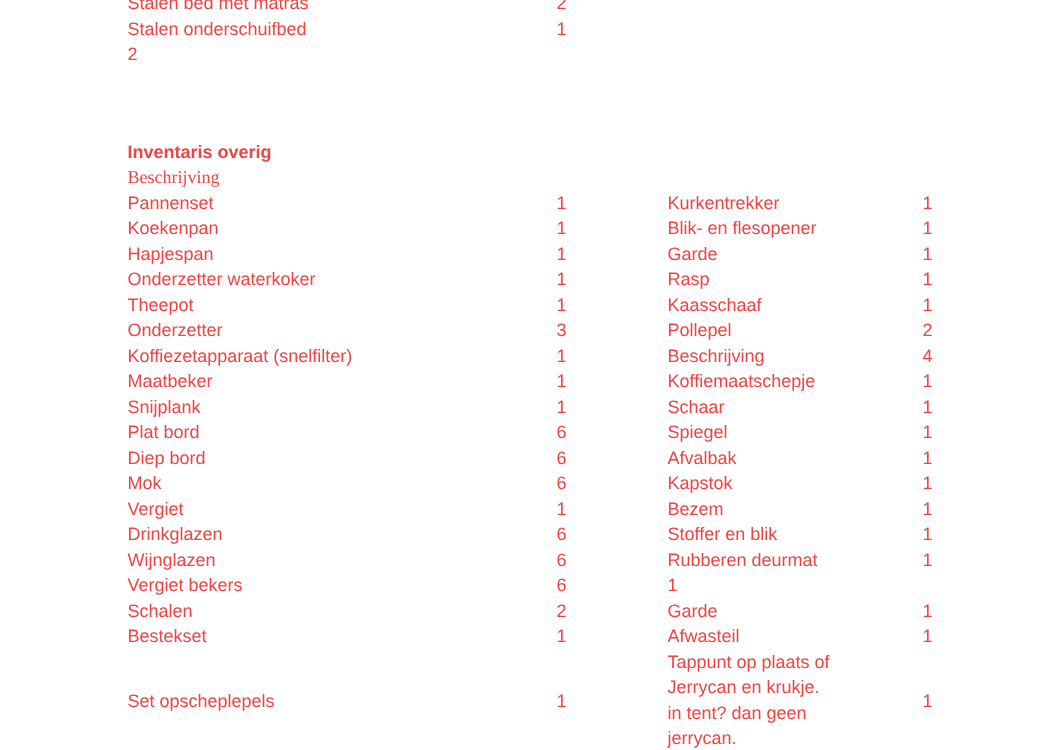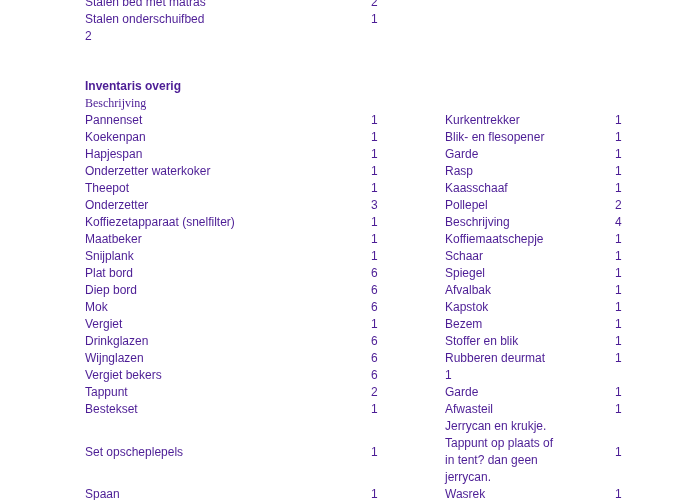--- a/index.html
+++ b/index.html
@@ -8,21 +8,21 @@
     background: #ffffff;
   }
   .page {
     position: relative;
     width: 627px;
     height: 500px;
     overflow: hidden;
     background: #ffffff;
     font-family: "Liberation Sans", "DejaVu Sans", sans-serif;
     font-size: 12px;
-    color: #4c1d95;
+    color: #ef4444;
   }
   .sheet {
     position: absolute;
     top: -6px;
     left: 85px;
     width: 600px;
   }
   .row {
     display: grid;
     grid-template-columns: 286px 74px 170px 1fr;
@@ -32,21 +32,21 @@
     white-space: nowrap;
     overflow: visible;
   }
   .top-table .row {
     grid-template-columns: 286px 1fr;
   }
   .section-header {
     display: grid;
     grid-template-columns: 238px 1fr;
     line-height: 17px;
-    margin-top: 33px;
+    margin-top: 48px;
     font-weight: bold;
     gap: 23px;
   }
   .subheader {
     line-height: 17px;
     font-family: Liberation Serif, serif;
   }
   .row.tall {
     align-items: center;
   }
@@ -191,40 +191,40 @@
     <div class="cell">1</div>
   </div>
 
   <div class="row">
     <div class="cell">Vergiet bekers</div>
     <div class="cell">6</div>
     <div class="cell">1</div>
   </div>
 
   <div class="row">
-    <div class="cell">Tappunt</div>
+    <div class="cell">Schalen</div>
     <div class="cell">2</div>
     <div class="cell">Garde</div>
     <div class="cell">1</div>
   </div>
 
   <div class="row">
     <div class="cell">Bestekset</div>
     <div class="cell">1</div>
     <div class="cell">Afwasteil</div>
     <div class="cell">1</div>
   </div>
 </div>
 
     <div class="row tall">
       <div class="cell">Set opscheplepels</div>
       <div class="cell">1</div>
       <div class="cell multiline">
+        <div>Tappunt op plaats of</div>
         <div>Jerrycan en krukje.</div>
-        <div>Tappunt op plaats of</div>
         <div>in tent? dan geen</div>
         <div>jerrycan.</div>
       </div>
       <div class="cell">1</div>
     </div>
 
     <div class="row">
       <div class="cell">Spaan</div>
       <div class="cell">1</div>
       <div class="cell">Wasrek</div>

